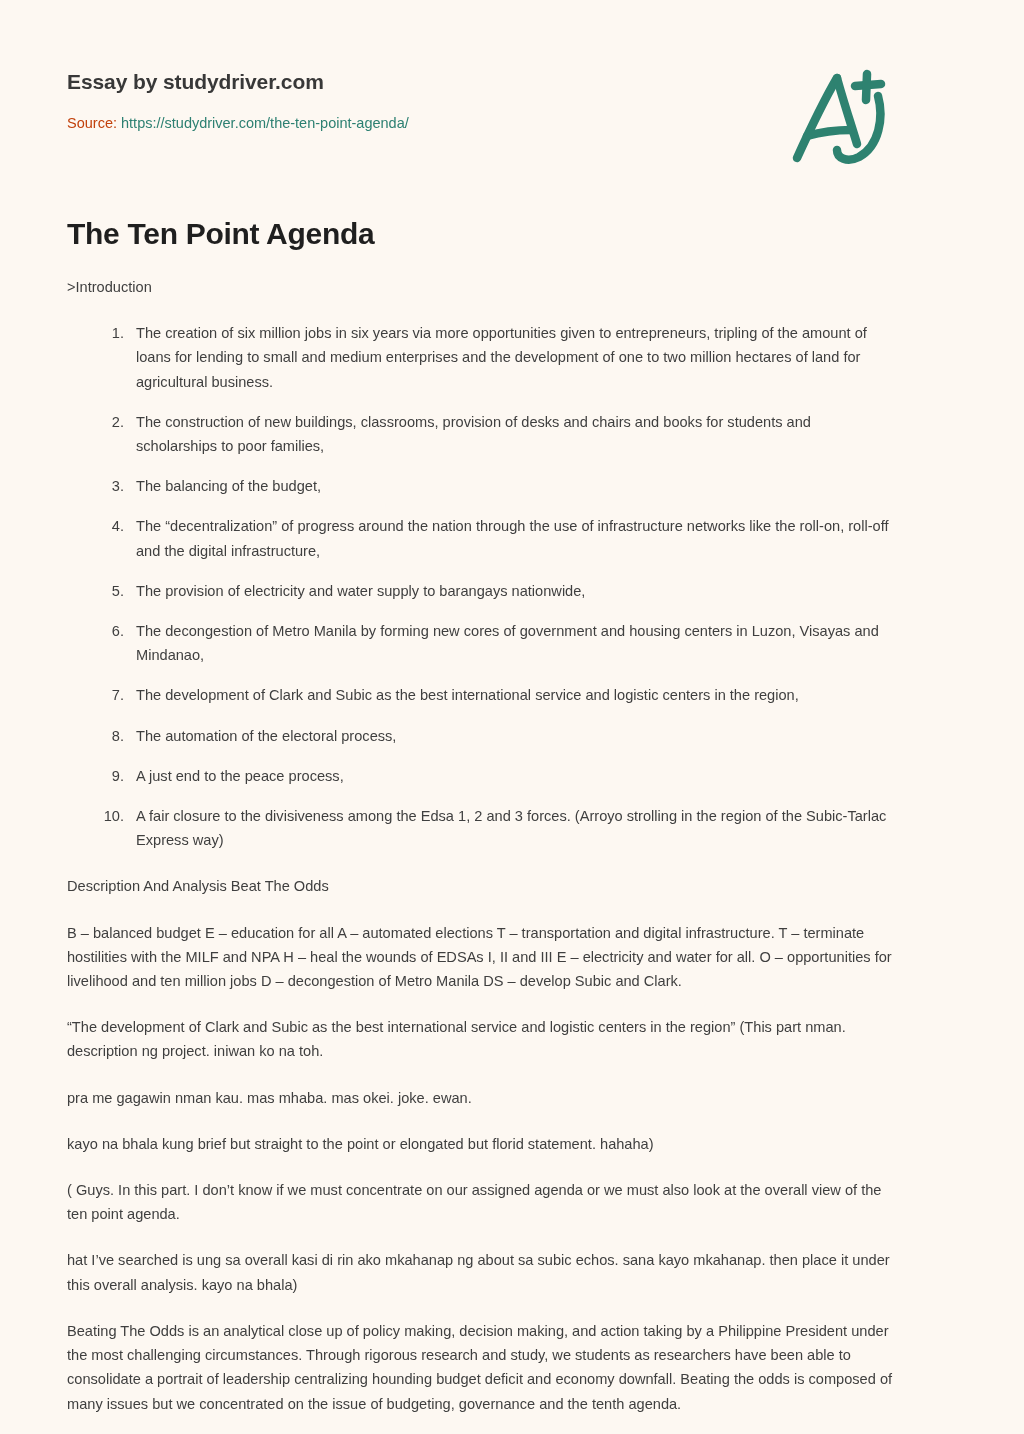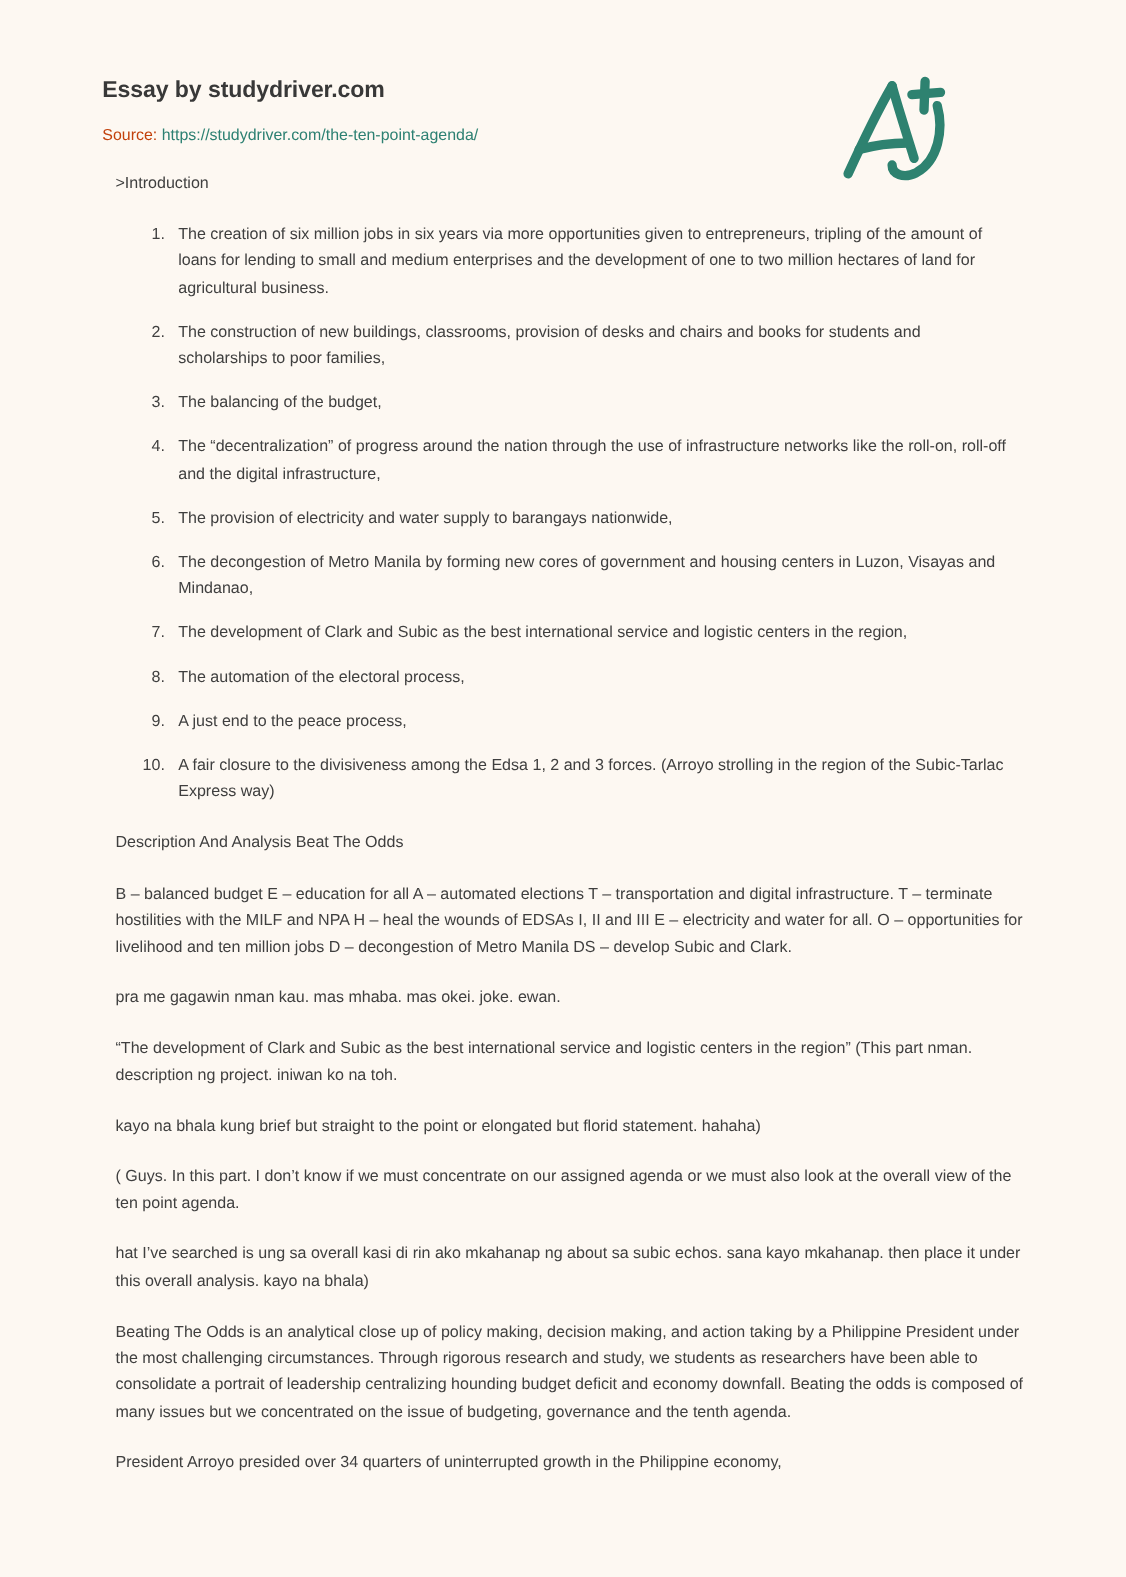--- a/index.html
+++ b/index.html
@@ -12,21 +12,21 @@
     background: #fdf8f2;
     font-family: "Liberation Sans", sans-serif;
     color: #3a3a3a;
     overflow: hidden;
   }
   .page {
     position: relative;
     width: 1024px;
     height: 1008px;
     box-sizing: border-box;
-    padding: 0 93px;
+    padding: 0 67px;
   }
 
   
   .doc-header {
     position: relative;
     padding-top: 68px;
   }
   .essay-by {
     font-size: 21px;
     font-weight: bold;
@@ -70,21 +70,21 @@
     letter-spacing: -0.3px;
     line-height: 38px;
   }
 
   
   .content {
     padding-top: 22px;
     max-width: 838px;
   }
   .para {
-    margin: 0 0 22px 12px;
+    margin: 0 0 22px 0;
     font-size: 14.6px;
     line-height: 24.2px;
     color: #3f3f3f;
   }
 
   ol.agenda-list {
     margin: 0 0 22px 0;
     padding-left: 45px;
     list-style-position: outside;
   }
@@ -121,20 +121,21 @@
 
           <path d="M70 24 L 96 22"></path>
           <path d="M82 12 L 81 38"></path>
 
           <path d="M93 34 C 99 56, 94 84, 74 95 C 62 101, 52 96, 52 88"></path>
         </g>
       </svg>
     </div>
   </div>
 
+  <h1 class="doc-title">The Ten Point Agenda</h1>
 
   <div class="content">
 
     <p class="para">&gt;Introduction</p>
 
     <ol class="agenda-list">
       <li>The creation of six million jobs in six years via more opportunities given to entrepreneurs, tripling of the amount of loans for lending to small and medium enterprises and the development of one to two million hectares of land for agricultural business.</li>
       <li>The construction of new buildings, classrooms, provision of desks and chairs and books for students and scholarships to poor families,</li>
       <li>The balancing of the budget,</li>
       <li>The “decentralization” of progress around the nation through the use of infrastructure networks like the roll-on, roll-off and the digital infrastructure,</li>
@@ -144,22 +145,22 @@
       <li>The automation of the electoral process,</li>
       <li>A just end to the peace process,</li>
       <li>A fair closure to the divisiveness among the Edsa 1, 2 and 3 forces. (Arroyo strolling in the region of the Subic-Tarlac Express way)</li>
     </ol>
 
     <p class="para">Description And Analysis Beat The Odds</p>
 
     <p class="para">B – balanced budget E – education for all A – automated elections T – transportation and digital infrastructure. T – terminate hostilities with the MILF and NPA H – heal the wounds of EDSAs I, II and III E – electricity and water for all. O – opportunities for livelihood and ten million jobs D – decongestion of Metro Manila DS – develop Subic and Clark.</p>
 
 
+    <p class="para">“The development of Clark and Subic as the best international service and logistic centers in the region” (This part nman. description ng project. iniwan ko na toh.</p>
     <p class="para">pra me gagawin nman kau. mas mhaba. mas okei. joke. ewan.</p>
-    <p class="para">“The development of Clark and Subic as the best international service and logistic centers in the region” (This part nman. description ng project. iniwan ko na toh.</p>
     <p class="para">kayo na bhala kung brief but straight to the point or elongated but florid statement. hahaha)</p>
 
 
     <p class="para">( Guys. In this part. I don’t know if we must concentrate on our assigned agenda or we must also look at the overall view of the ten point agenda.</p>
     <p class="para">hat I’ve searched is ung sa overall kasi di rin ako mkahanap ng about sa subic echos. sana kayo mkahanap. then place it under this overall analysis. kayo na bhala)</p>
     <p class="para">Beating The Odds is an analytical close up of policy making, decision making, and action taking by a Philippine President under the most challenging circumstances. Through rigorous research and study, we students as researchers have been able to consolidate a portrait of leadership centralizing hounding budget deficit and economy downfall. Beating the odds is composed of many issues but we concentrated on the issue of budgeting, governance and the tenth agenda.</p>
     <p class="para">President Arroyo presided over 34 quarters of uninterrupted growth in the Philippine economy,</p>
 
   </div>
 

